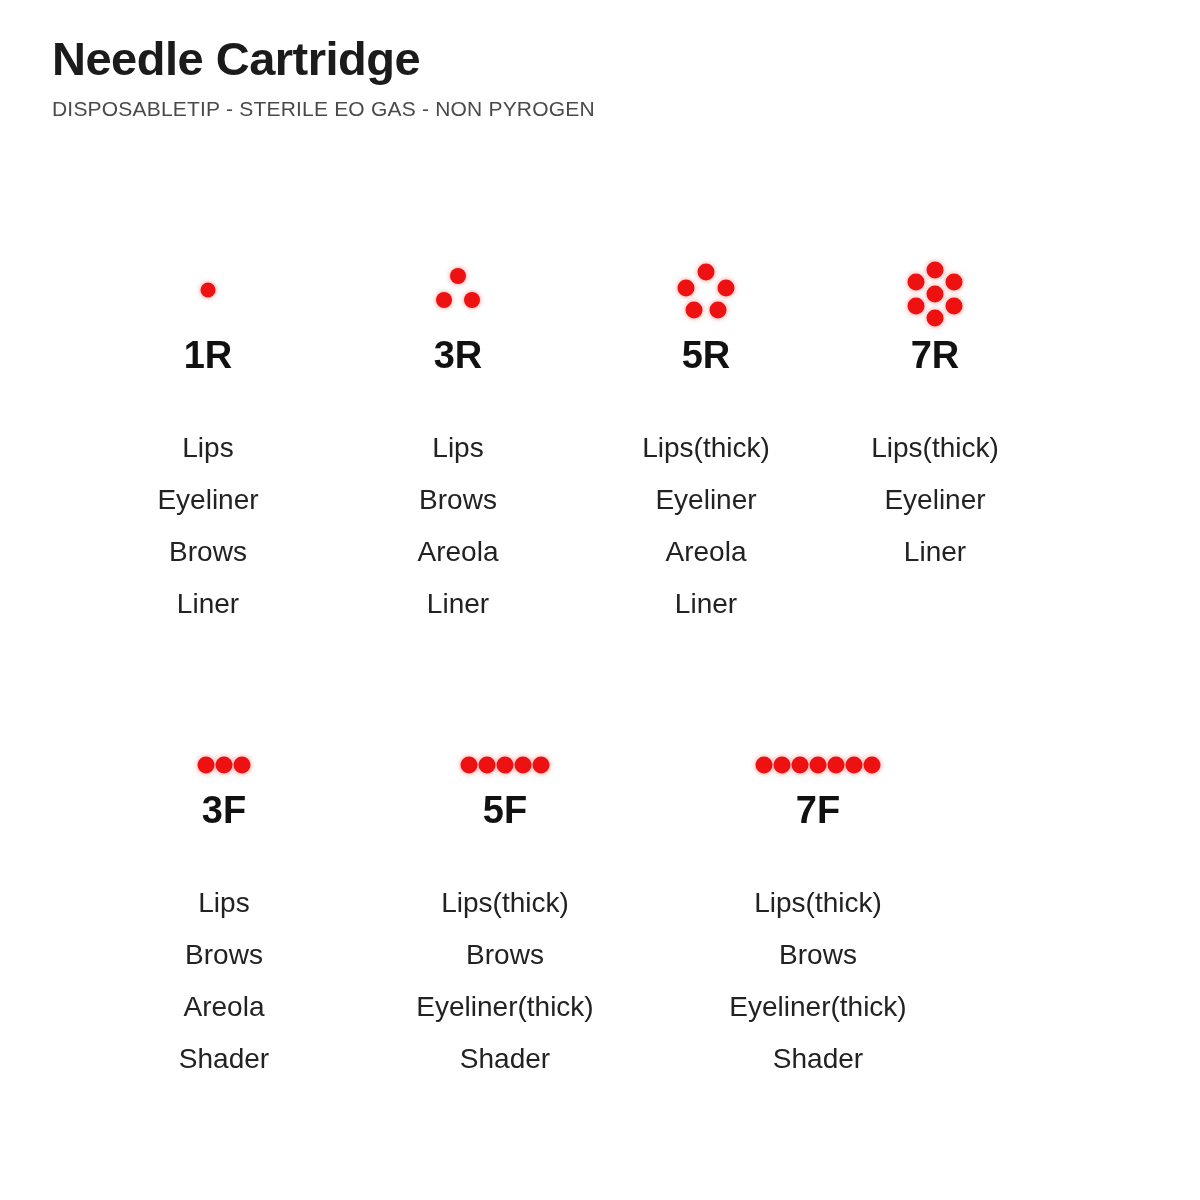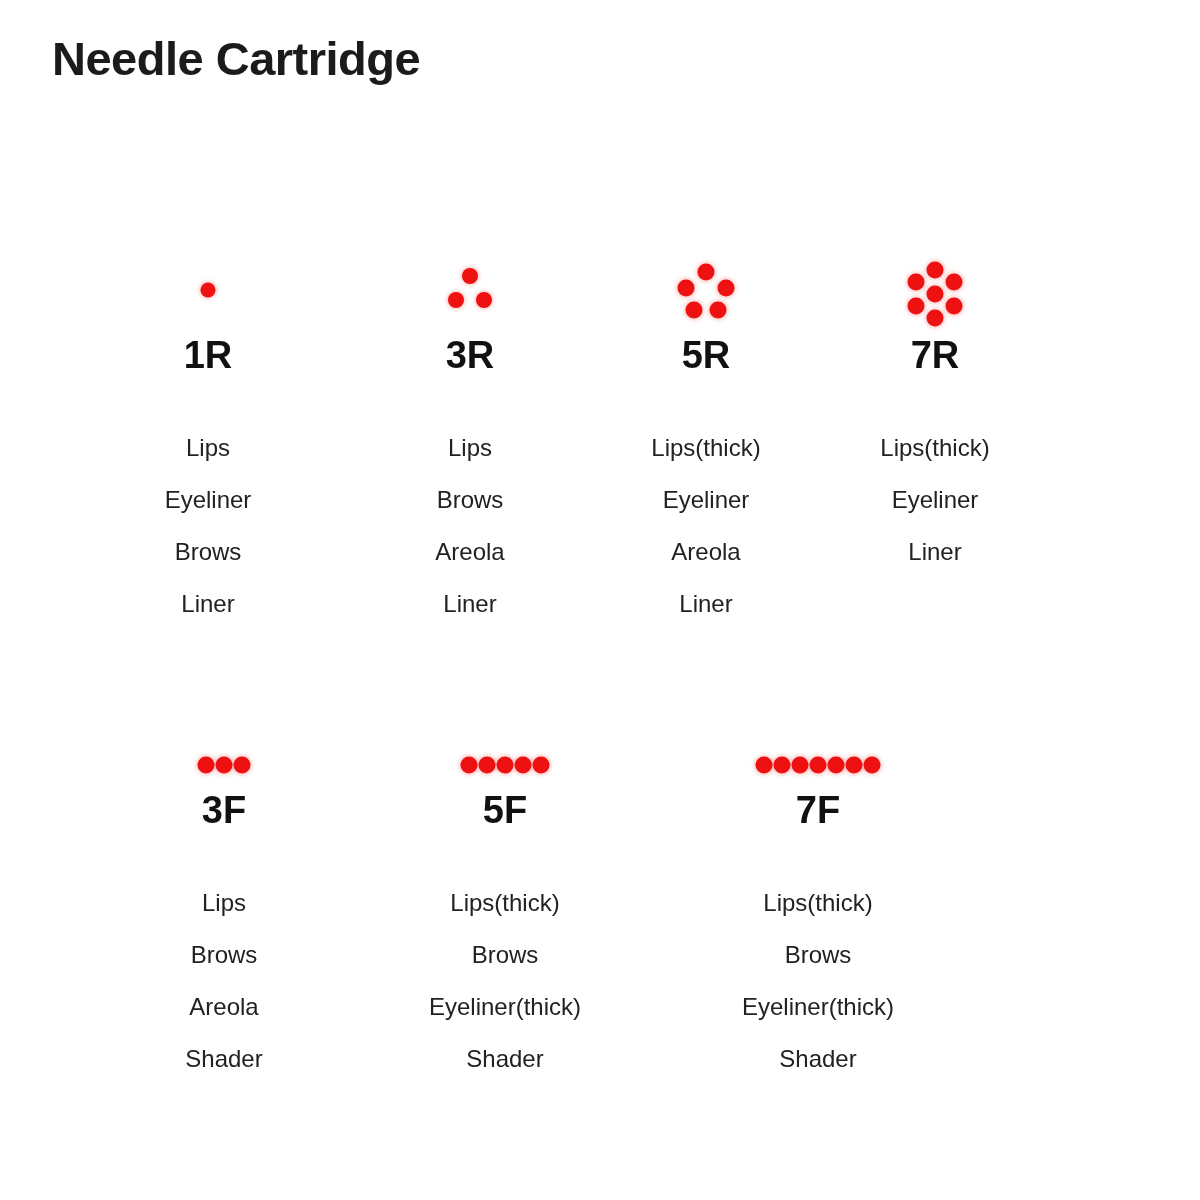--- a/index.html
+++ b/index.html
@@ -100,48 +100,49 @@
 
   .uses {
     margin-top: 48px;
     display: flex;
     flex-direction: column;
     align-items: center;
     gap: 0px;
   }
   .use-item {
     font-family: "Liberation Sans", sans-serif;
-    font-size: 24px;
+    font-size: 28px;
     font-weight: normal;
     color: #222222;
     line-height: 52px;
     white-space: nowrap;
   }
 </style>
 </head>
 <body>
 
 <div class="header">
   <h1 class="title">Needle Cartridge</h1>
+  <p class="subtitle">DISPOSABLETIP - STERILE EO GAS - NON PYROGEN</p>
 </div>
 
 <div class="row row-round" id="row-0">
     <div class="cell" style="left: 208px;">
       <div class="pattern">
         <span class="dot" style="width: 15px; height: 15px; left: 60px; top: 40px; background: rgb(238, 17, 17);"></span>
       </div>
       <div class="needle-label">1R</div>
       <div class="uses">
         <div class="use-item">Lips</div>
         <div class="use-item">Eyeliner</div>
         <div class="use-item">Brows</div>
         <div class="use-item">Liner</div>
       </div>
     </div>
-    <div class="cell" style="left: 470px;">
+    <div class="cell" style="left: 458px;">
       <div class="pattern">
         <span class="dot" style="width: 16px; height: 16px; left: 60px; top: 26px; background: rgb(238, 17, 17);"></span>
         <span class="dot" style="width: 16px; height: 16px; left: 46px; top: 50px; background: rgb(238, 17, 17);"></span>
         <span class="dot" style="width: 16px; height: 16px; left: 74px; top: 50px; background: rgb(238, 17, 17);"></span>
       </div>
       <div class="needle-label">3R</div>
       <div class="uses">
         <div class="use-item">Lips</div>
         <div class="use-item">Brows</div>
         <div class="use-item">Areola</div>

